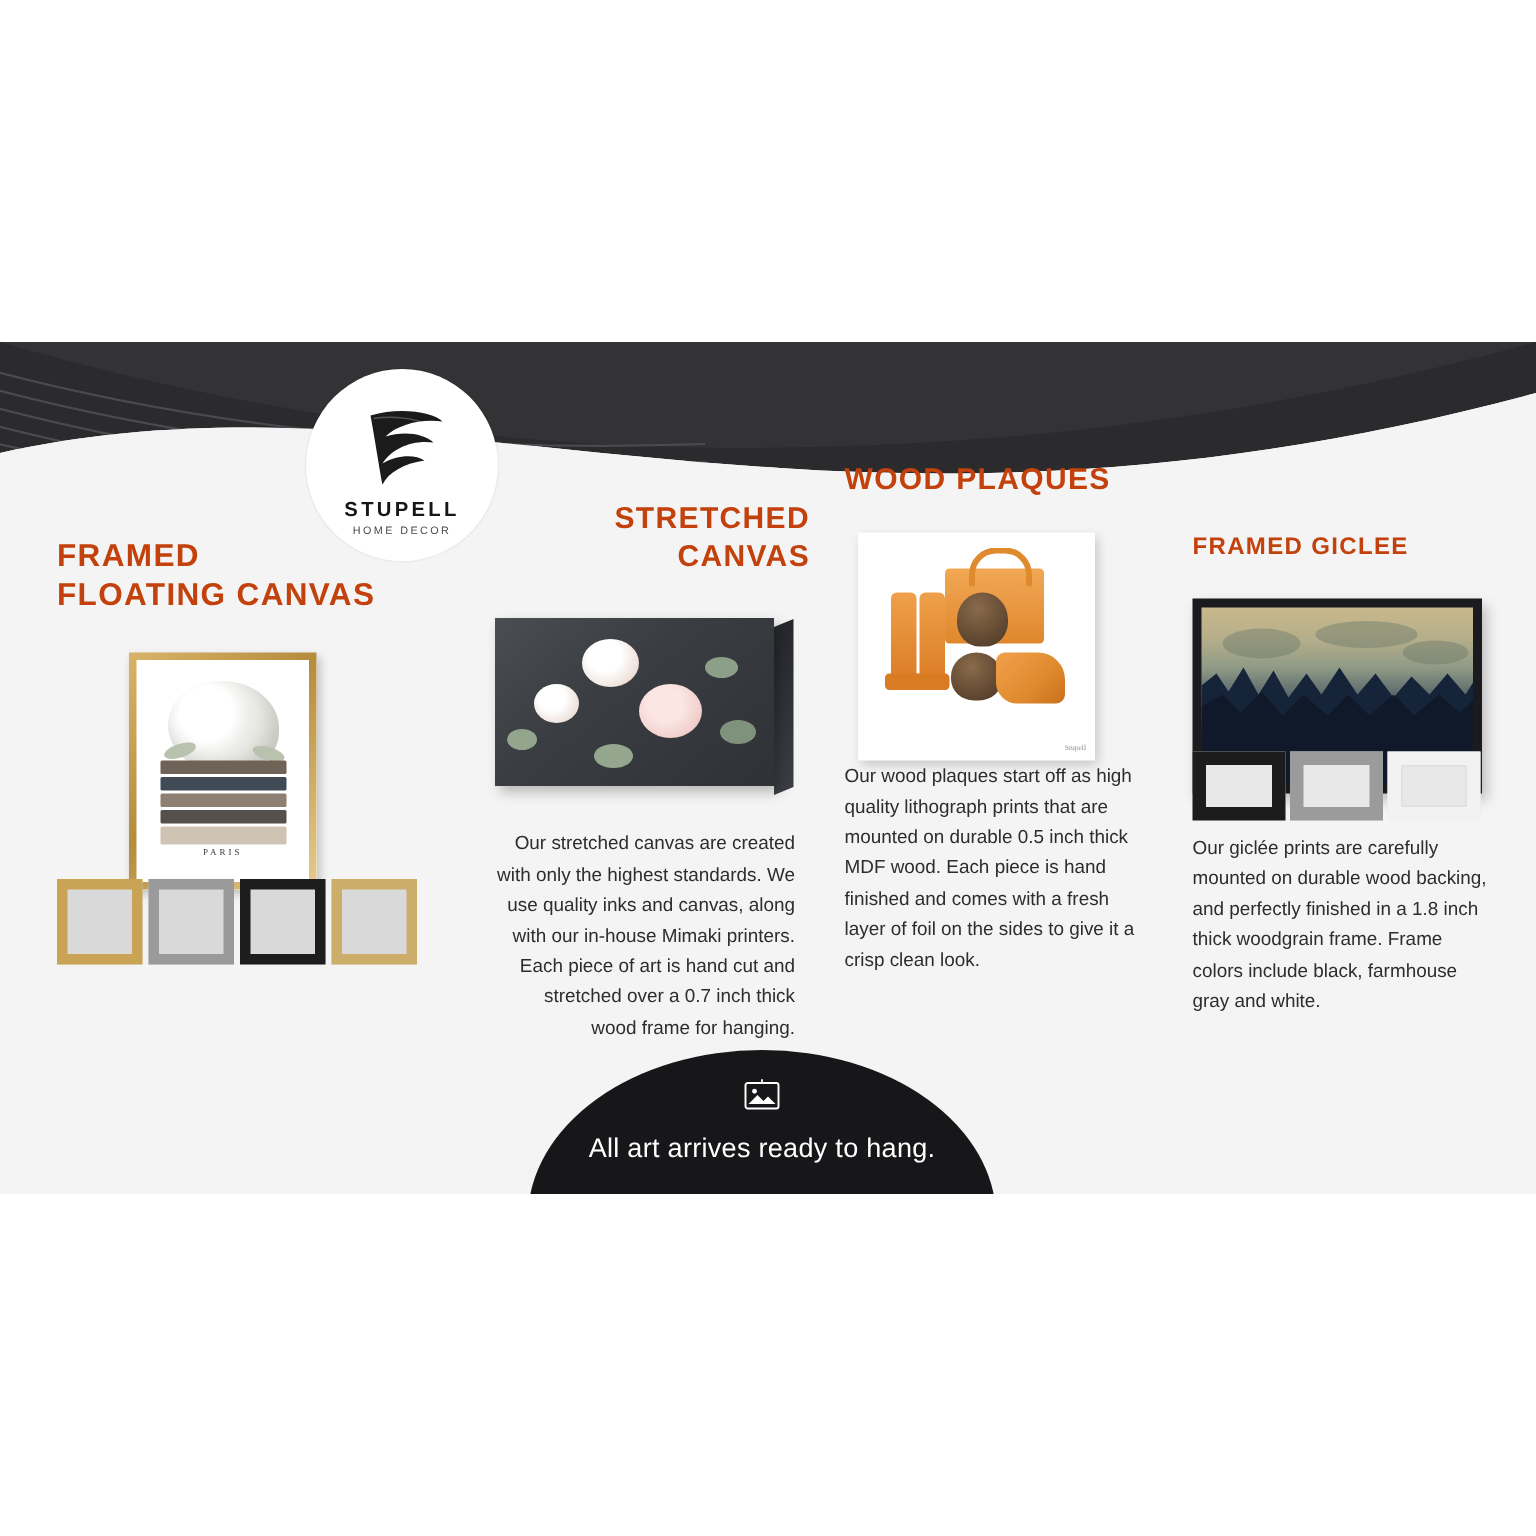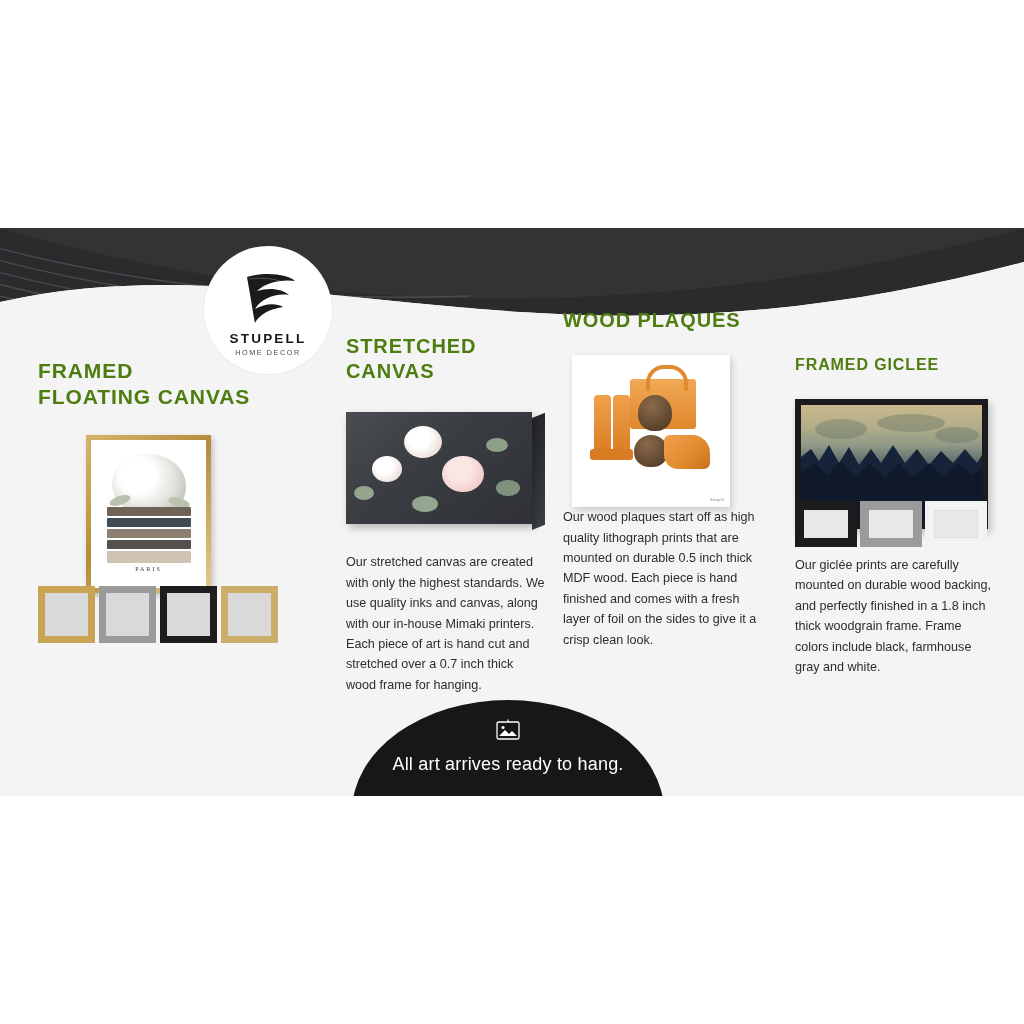--- a/index.html
+++ b/index.html
@@ -94,21 +94,21 @@
     letter-spacing: 1.6px;
     color: #4a4a4a;
     margin-top: 2px;
   }
 
   
   .col { position: absolute; }
 
   .col-title {
     font-weight: bold;
-    color: #4d7c0f;
+    color: #c2410c;
     letter-spacing: 0.9px;
     line-height: 1.26;
     text-transform: uppercase;
   }
 
   .col-body {
     font-size: 12.6px;
     line-height: 1.62;
     color: #2d2d2d;
   }
@@ -359,21 +359,21 @@
 
       <div class="swatches">
         <div class="sw" style="border-color:#c9a455;"></div>
         <div class="sw" style="border-color:#9a9a9a;"></div>
         <div class="sw" style="border-color:#1d1d1d;"></div>
         <div class="sw" style="border-color:#cdad6a;"></div>
       </div>
 
     </div>
 
-    <div class="col col2" style="top:106px; left:346px;">
+    <div class="col col2" style="top:106px; left:330px;text-align:right;">
       <div class="col-title">
         <span>STRETCHED</span><br>
         <span>CANVAS</span>
       </div>
 
       <div class="canvas-wrap">
         <div class="canvas-side"></div>
         <div class="canvas-face">
           <div class="blossom" style="left:58px;top:14px;width:38px;height:32px;background:radial-gradient(circle at 40% 35%,#fff 0 35%,#f0e3dc 70%,#dcc9c0 100%);"></div>
           <div class="blossom" style="left:96px;top:44px;width:42px;height:36px;background:radial-gradient(circle at 42% 38%,#fbe6e4 0 35%,#f2cfcb 70%,#dfb0ab 100%);"></div>

